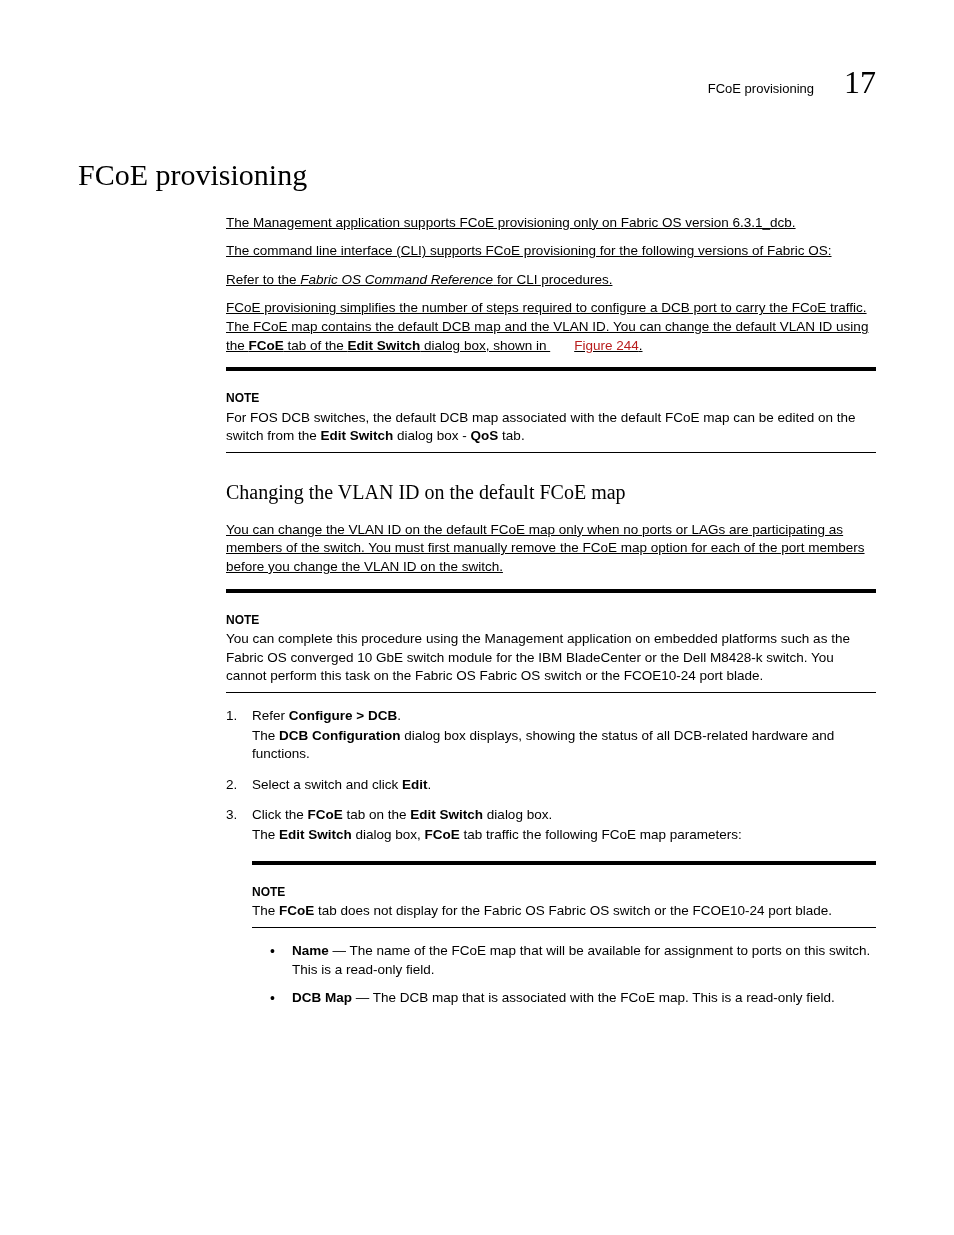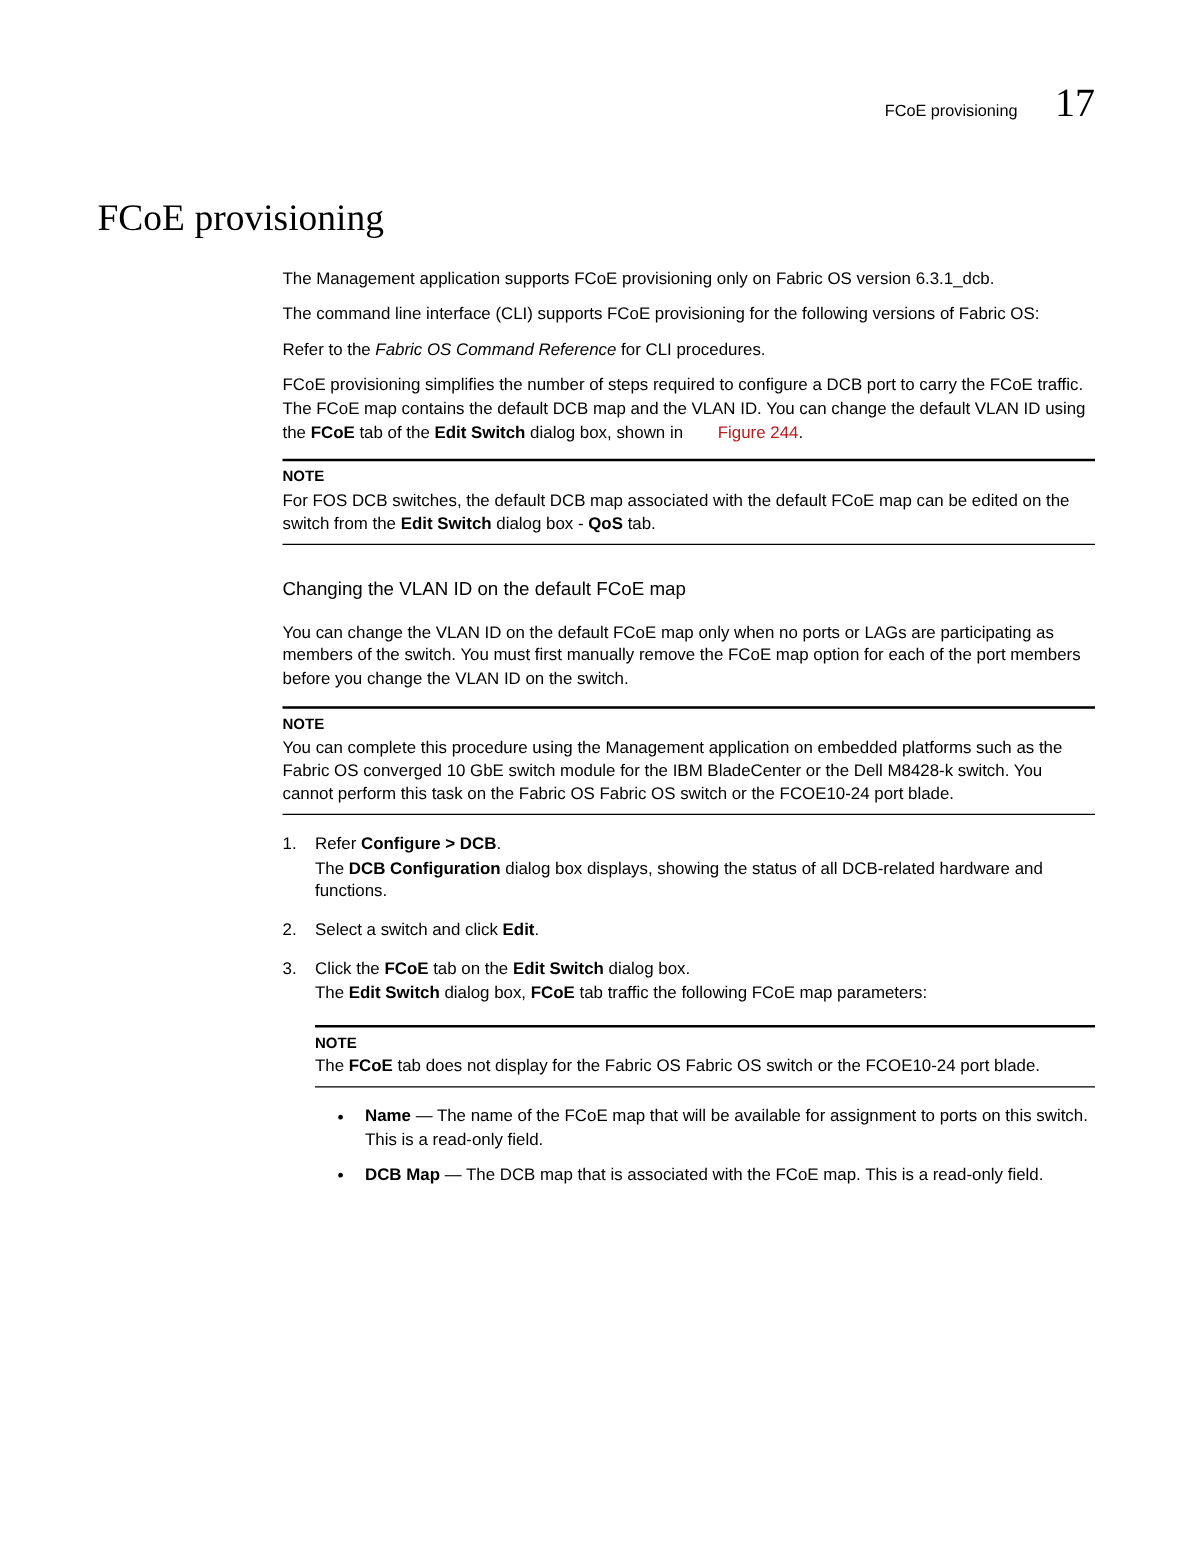--- a/index.html
+++ b/index.html
@@ -21,29 +21,29 @@
   }
   .header-text { font-size: 13px; }
   .header-num { font-size: 32px; font-family: Georgia, serif; }
   h1 {
     font-family: Georgia, "Times New Roman", serif;
     font-weight: normal;
     font-size: 30px;
     margin: 0 0 18px 0;
   }
   h2 {
-    font-family: Liberation Sans, sans-serif;
+    font-family: Liberation Serif, serif;
     font-weight: normal;
-    font-size: 15px;
+    font-size: 20px;
     margin: 26px 0 14px 0;
   }
   .body-block {
     margin-left: 148px;
   }
-  p { margin: 0 0 10px 0; }
+  p { margin: 0 0 10px 0; text-decoration: underline; }
   ul.bullets {
     list-style: none;
     padding: 0;
     margin: 4px 0 10px 18px;
   }
   ul.bullets > li {
     position: relative;
     padding-left: 22px;
     margin: 7px 0;
   }
@@ -67,23 +67,23 @@
     margin-bottom: 12px;
   }
   ol.steps > li::before {
     content: counter(step) ".";
     position: absolute;
     left: 0;
     top: 0;
   }
   .step-sub { margin-top: 1px; }
   .note {
-    border-top: 2px solid #000000;
+    border-top: 4px solid #000000;
     border-bottom: 1px solid #000;
-    padding: 4px 0 6px 0;
+    padding: 19px 0 6px 0;
     margin: 12px 0 14px 0;
   }
   .note-label {
     font-weight: bold;
     font-size: 12px;
     margin-bottom: 2px;
   }
   .b { font-weight: bold; }
   .i { font-style: italic; }
   .link { color: #b91c1c; margin-left: 24px; }

